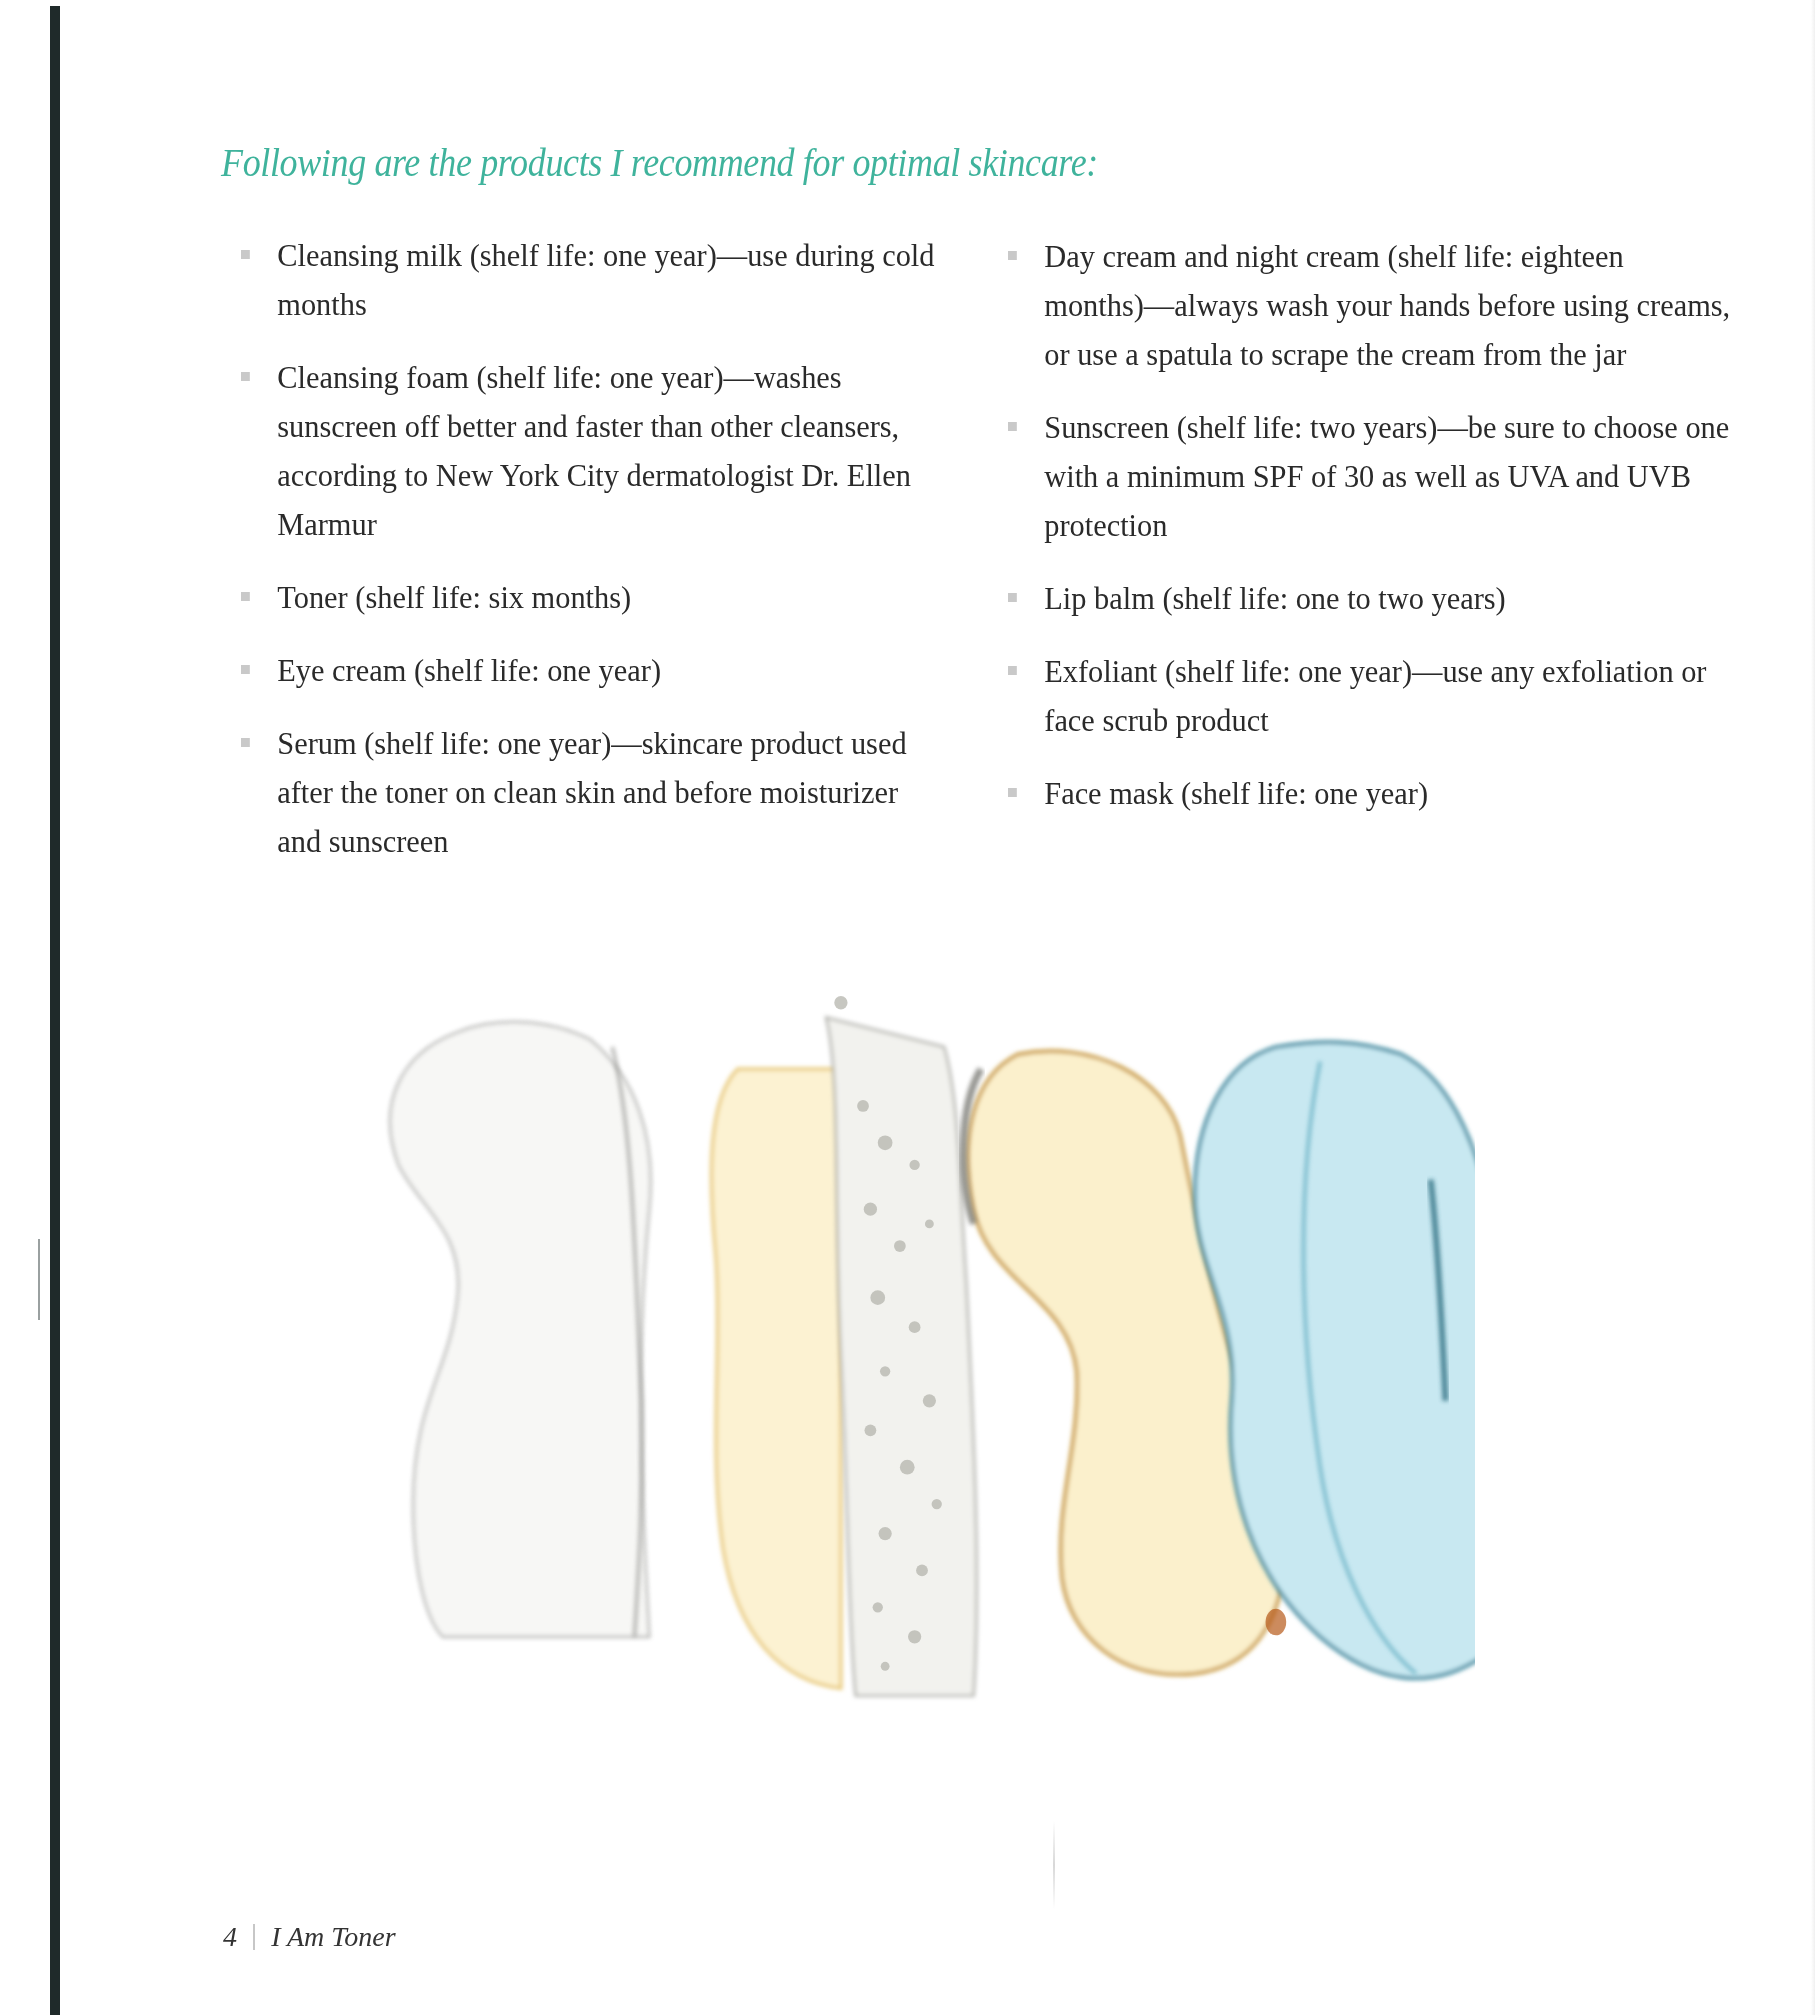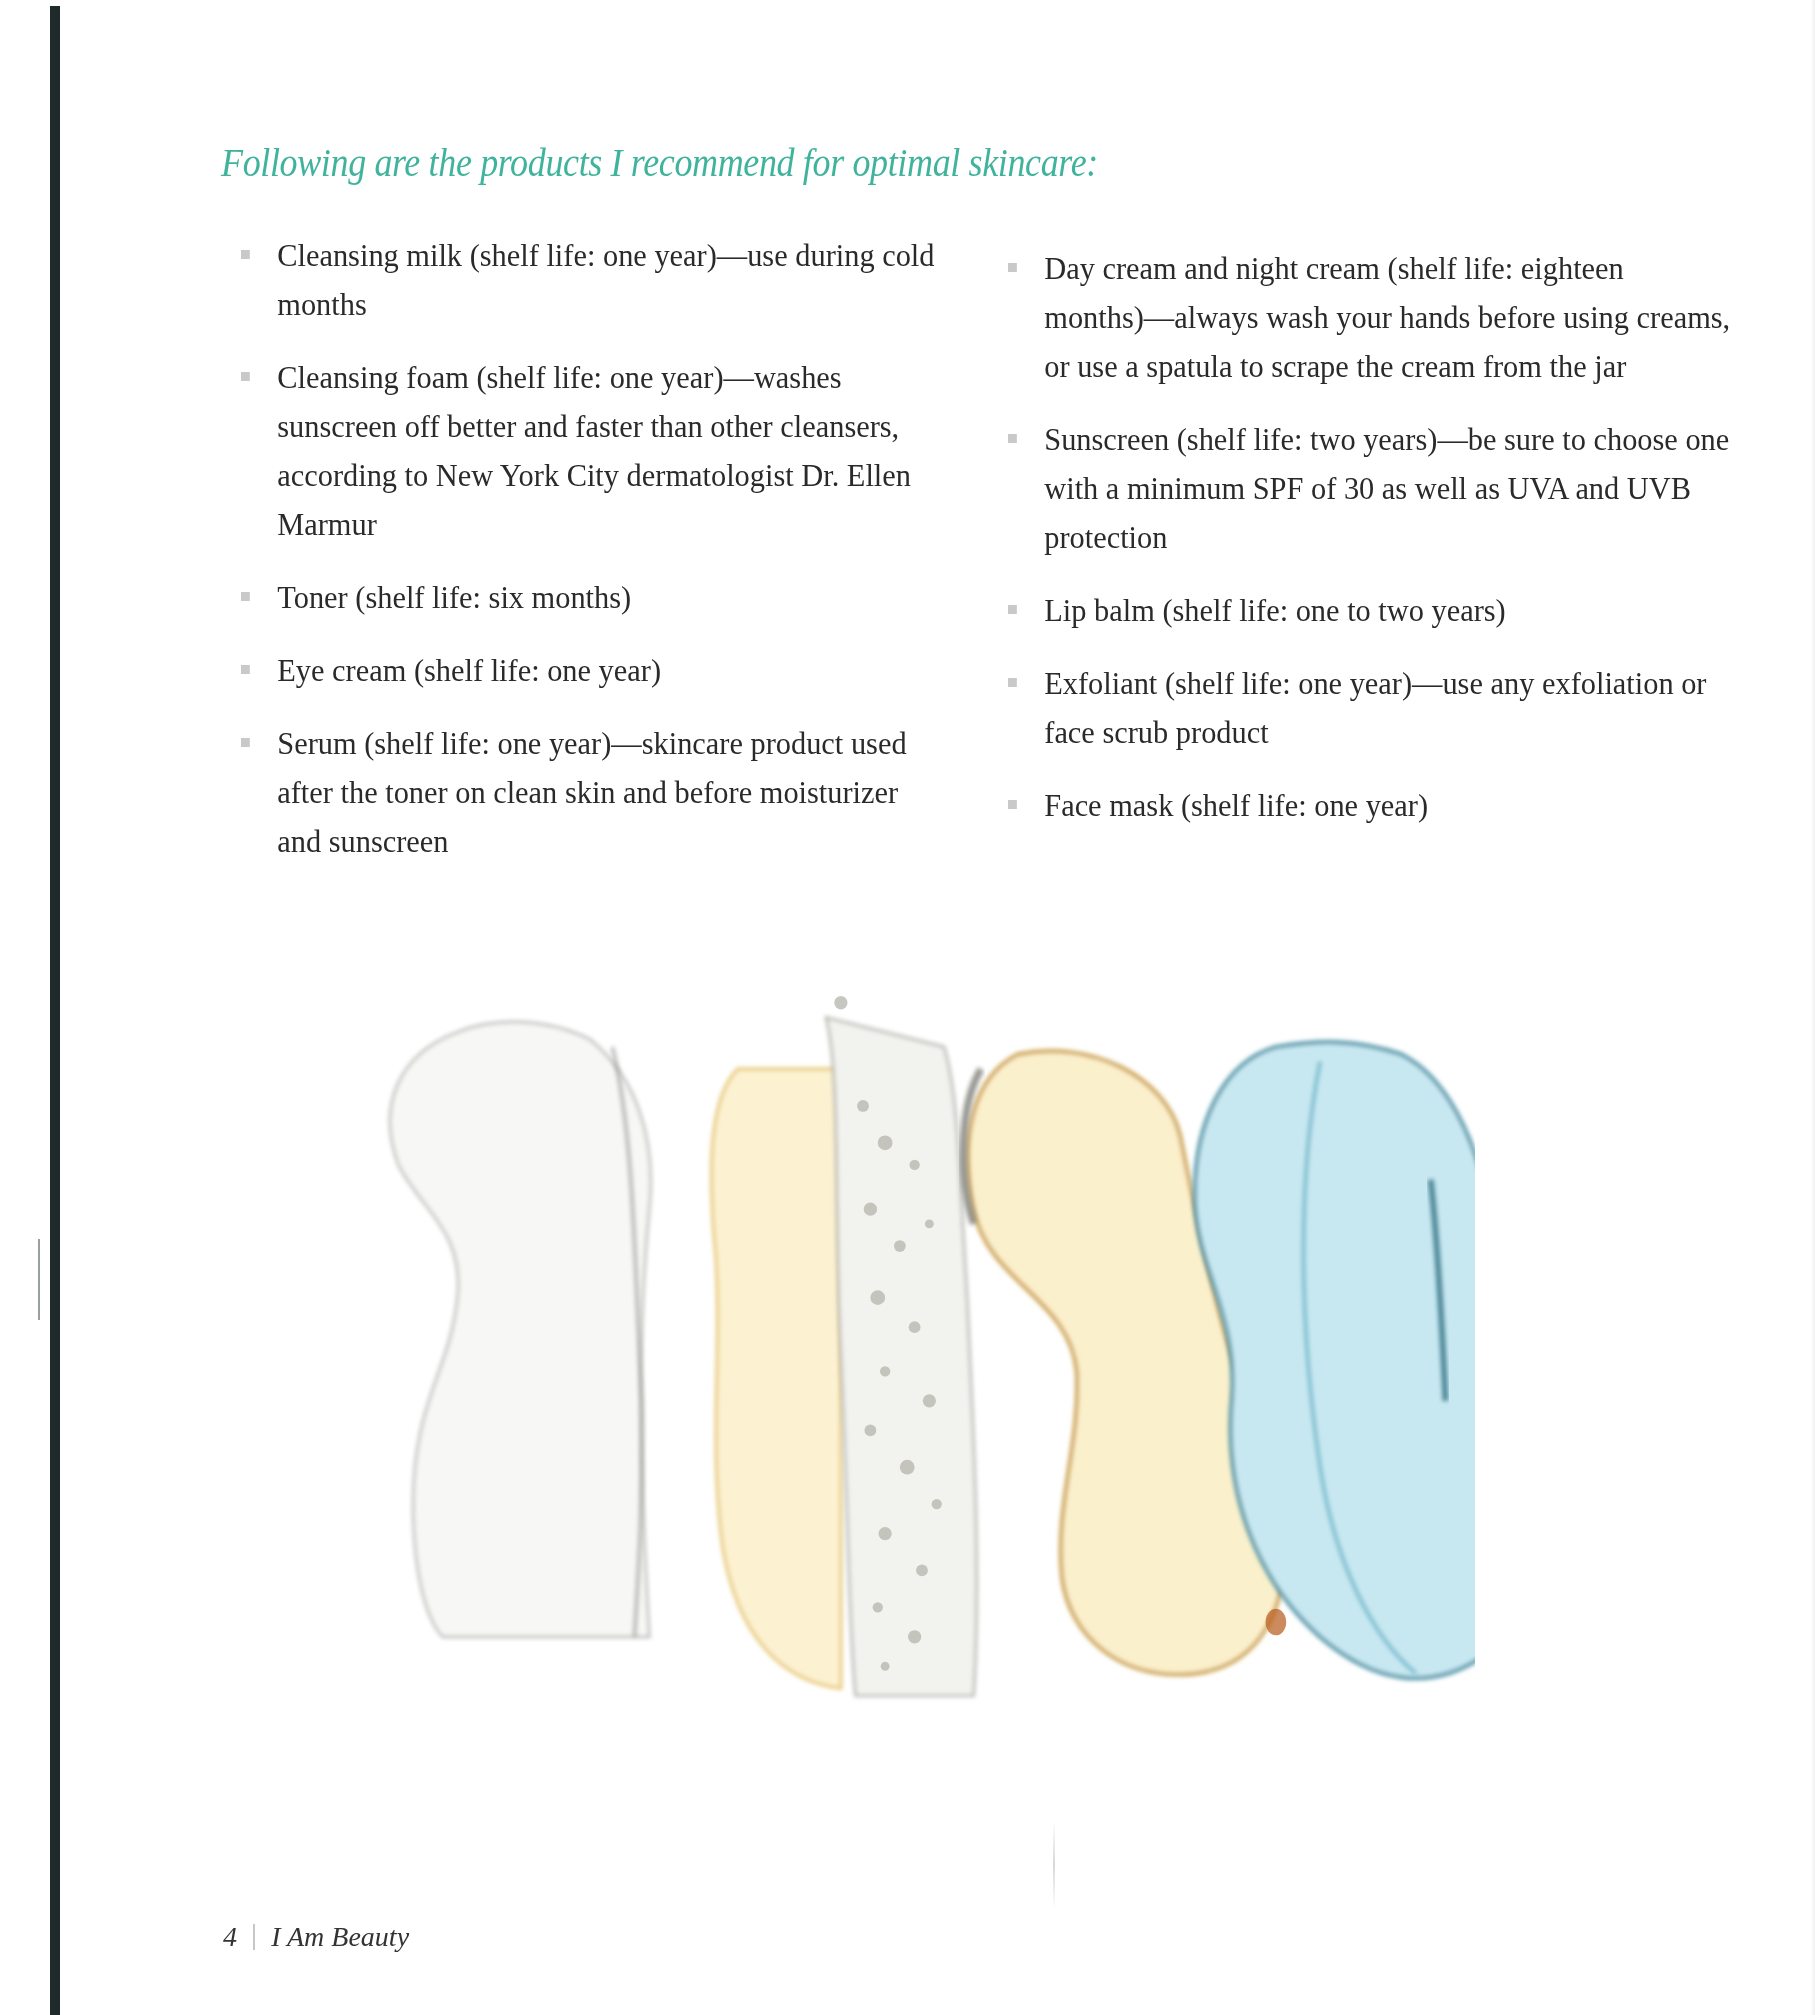--- a/index.html
+++ b/index.html
@@ -54,21 +54,21 @@
       transform-origin: left center;
     }
     .column {
       position: absolute;
       top: 223px;
       list-style: none;
       margin: 8px;
       padding: 0;
     }
     .col-left { left: 233px; width: 708px; }
-    .col-right { left: 1000px; width: 737px; top: 236px; font-family: Liberation Serif, serif; }
+    .col-right { left: 1000px; width: 737px; top: 224px; font-family: Liberation Serif, serif; }
     .item {
       position: relative;
       padding-left: 37px;
       font-size: 31px;
       line-height: 49px;
       margin-bottom: 24px;
       transform: scaleX(0.98);
       transform-origin: left top;
     }
     .bullet {
@@ -224,15 +224,15 @@
     <path d="M 1290 100 C 1260 250, 1260 450, 1290 650 C 1310 780, 1360 880, 1420 930" fill="none" stroke="#5aa8bd" stroke-width="5" filter="url(#soft)" opacity="0.7"></path>
     <path d="M 1440 260 C 1450 350, 1455 450, 1460 560" fill="none" stroke="#2e6f82" stroke-width="8" filter="url(#soft)" opacity="0.8"></path>
   </g>
 </svg>
 
 <div class="fold-line"></div>
 
 <div class="footer">
   <span>4</span>
   <span class="footer-sep"></span>
-  <span>I Am Beauty</span>
+  <span>I Am Toner</span>
 </div>
 
 
 </body></html>

